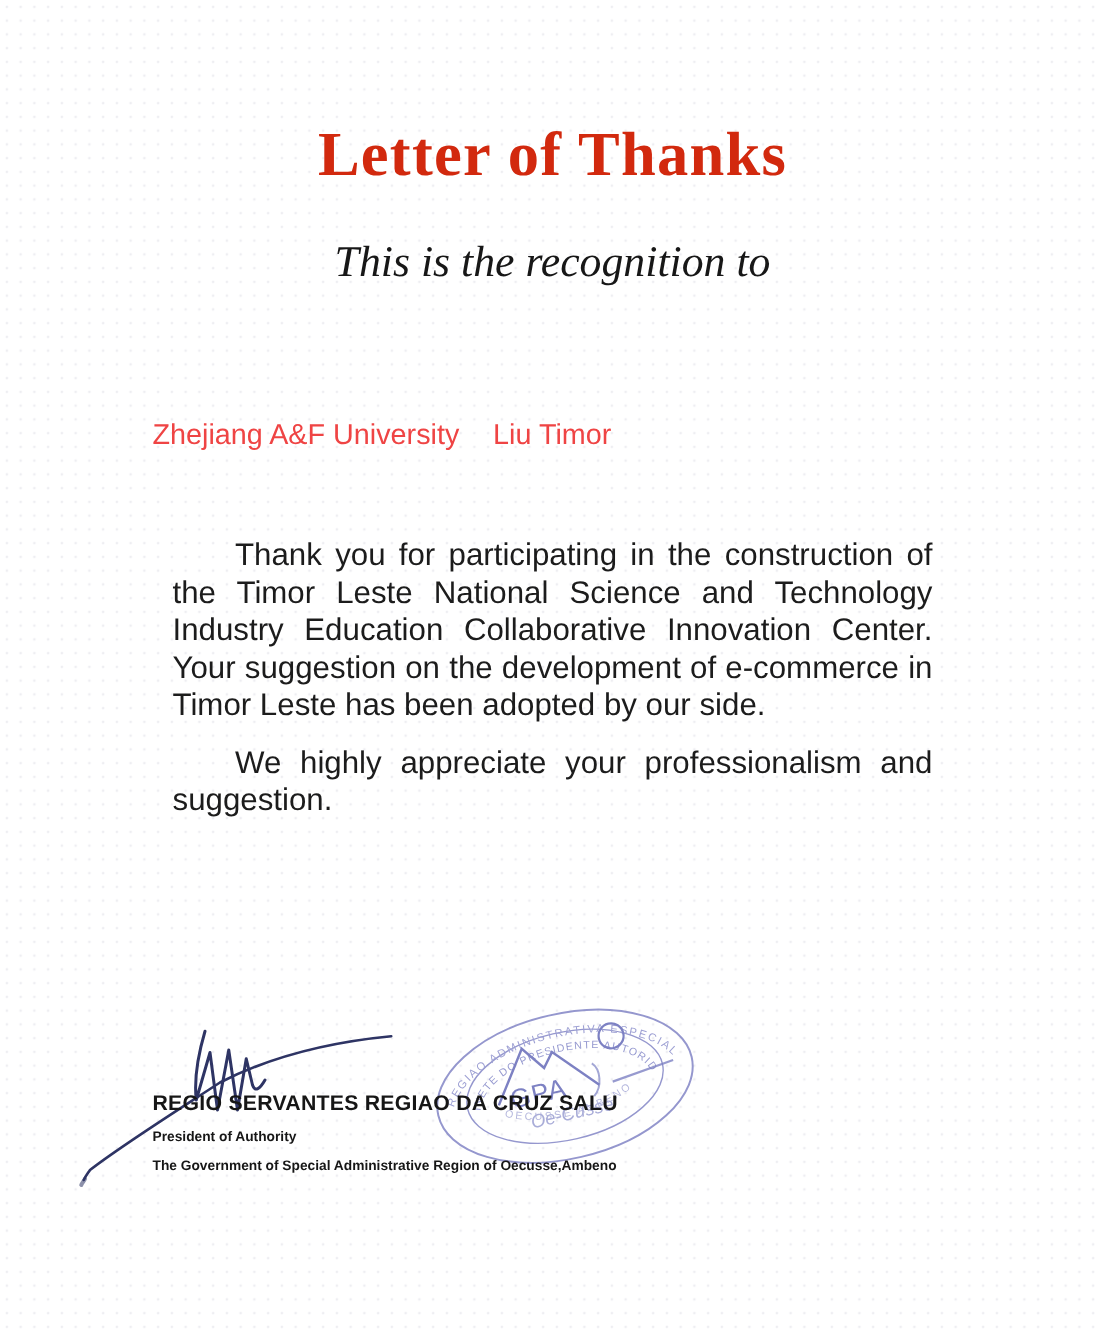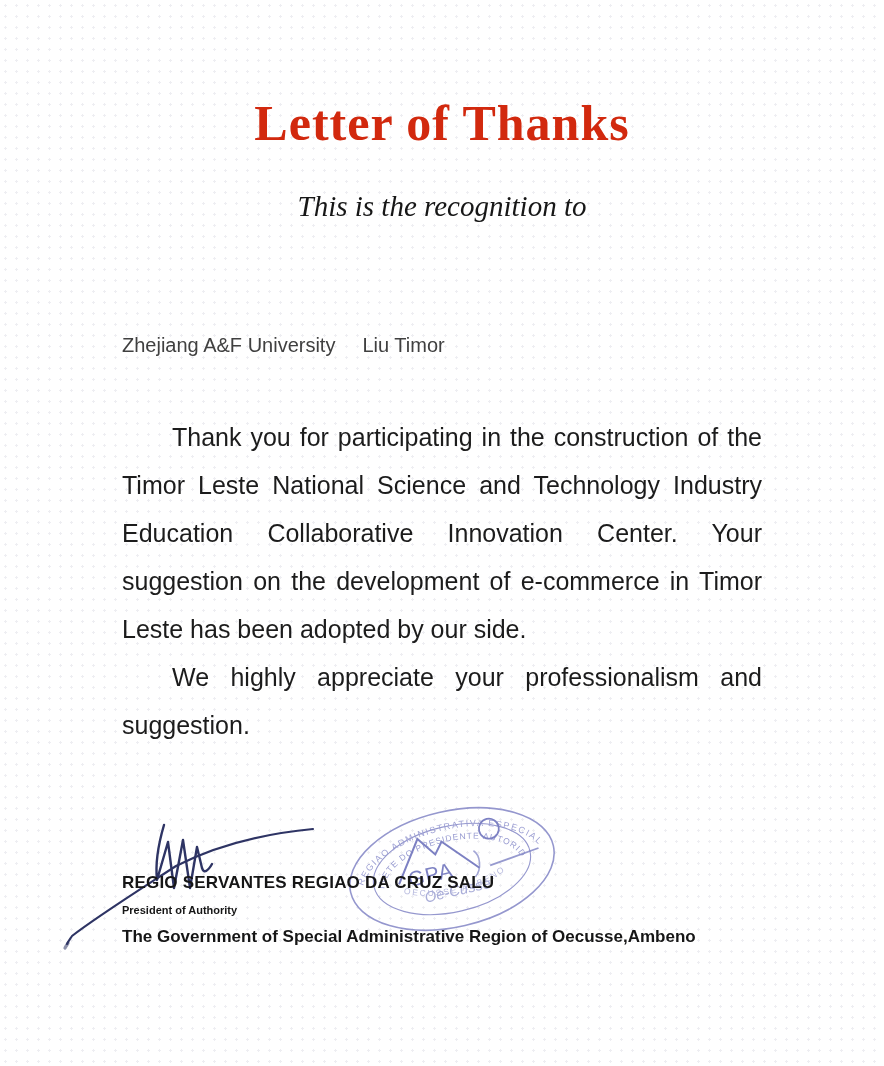--- a/index.html
+++ b/index.html
@@ -16,33 +16,33 @@
   .title{
     position:absolute;top:94px;left:0;width:884px;
     text-align:center;margin:0;
     font-family:"Liberation Serif",serif;
     font-weight:bold;font-size:50px;color:#d2290e;letter-spacing:1px;
   }
   .subtitle{
     position:absolute;top:190px;left:0;width:884px;
     text-align:center;
     font-family:"Liberation Serif",serif;
-    font-style:italic;font-size:29px;color:#171717;
+    font-style:italic;font-size:35px;color:#171717;
   }
   .recipient{
     position:absolute;top:334px;left:122px;
-    font-size:20px;color:#404040;
+    font-size:23px;color:#ef4444;
     display:flex;gap:27px;white-space:nowrap;justify-content:center;
   }
   .body-text{
     position:absolute;top:413px;left:122px;width:640px;
   }
   .body-text p{
-    margin:0;
-    font-size:25px;line-height:48px;
+    margin:16px;
+    font-size:25px;line-height:30px;
     text-align:justify;text-indent:50px;
     color:#1c1c1c;
   }
   .signature-svg{
     position:absolute;left:45px;top:800px;width:290px;height:160px;
   }
   .signature-svg path{
     fill:none;stroke:#2e3464;stroke-linecap:round;stroke-linejoin:round;
   }
   .stamp-svg{
@@ -57,21 +57,21 @@
   .stamp-svg .arc-text-bottom{font-size:8.5px;letter-spacing:2px;fill:#a9acd8;}
   .stamp-svg .monogram{font-size:21px;fill:#676cb9;letter-spacing:1px;}
   .stamp-svg .script{font-size:15px;font-style:italic;fill:#9b9fd2;}
   .stamp-svg .detail{fill:none;stroke:#676cb9;}
   .sign-block{
     position:absolute;left:122px;top:873px;
     font-weight:bold;color:#161616;
   }
   .sign-name{font-size:17px;letter-spacing:0.2px;margin-bottom:11px;}
   .sign-title{font-size:11px;margin-bottom:11px;}
-  .sign-org{font-size:17px;white-space:nowrap;}
+  .sign-org{font-size:11px;white-space:nowrap;}
 </style>
 </head>
 <body>
 
 <div class="page">
 
   <h1 class="title">Letter of Thanks</h1>
 
   <div class="subtitle">This is the recognition to</div>
 

